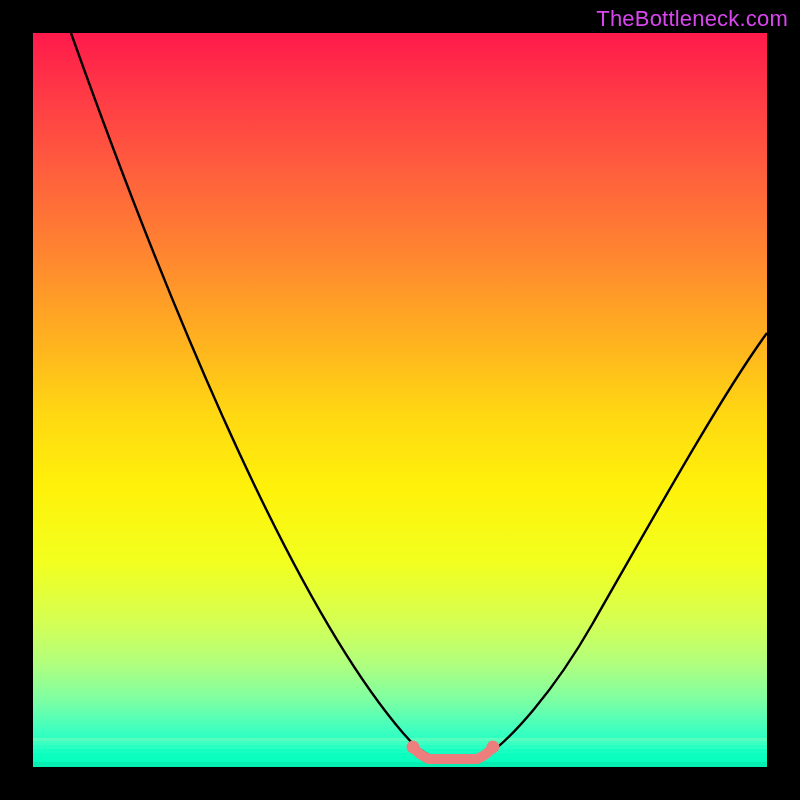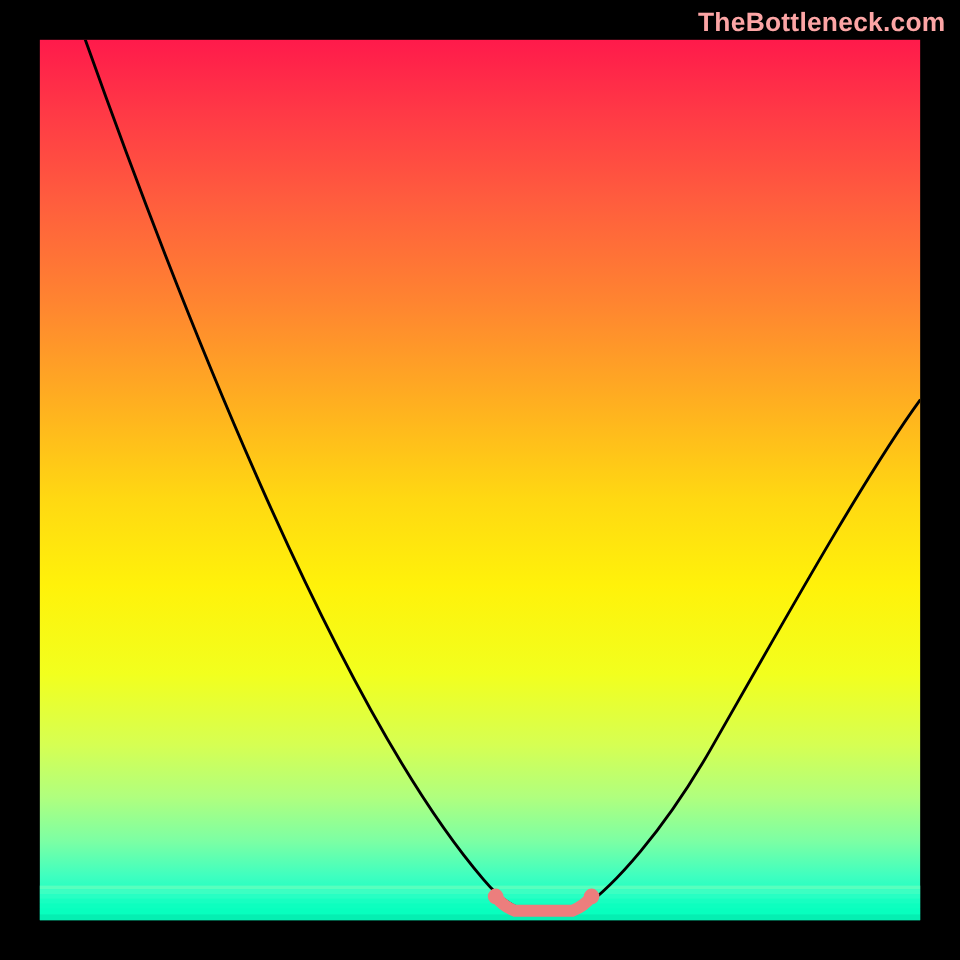--- a/index.html
+++ b/index.html
@@ -14,23 +14,23 @@
   .frame {
     position: relative;
     width: 800px;
     height: 800px;
     background: #000;
   }
   .watermark {
     position: absolute;
     top: 6px;
     right: 12px;
-    color: #fca5a5;
+    color: #d946ef;
     font-size: 22px;
-    font-weight: 700;
+    font-weight: 400;
     letter-spacing: 0.2px;
     z-index: 5;
   }
   .plot-area {
     position: absolute;
     left: 33px;
     top: 33px;
     width: 734px;
     height: 734px;
     overflow: hidden;

